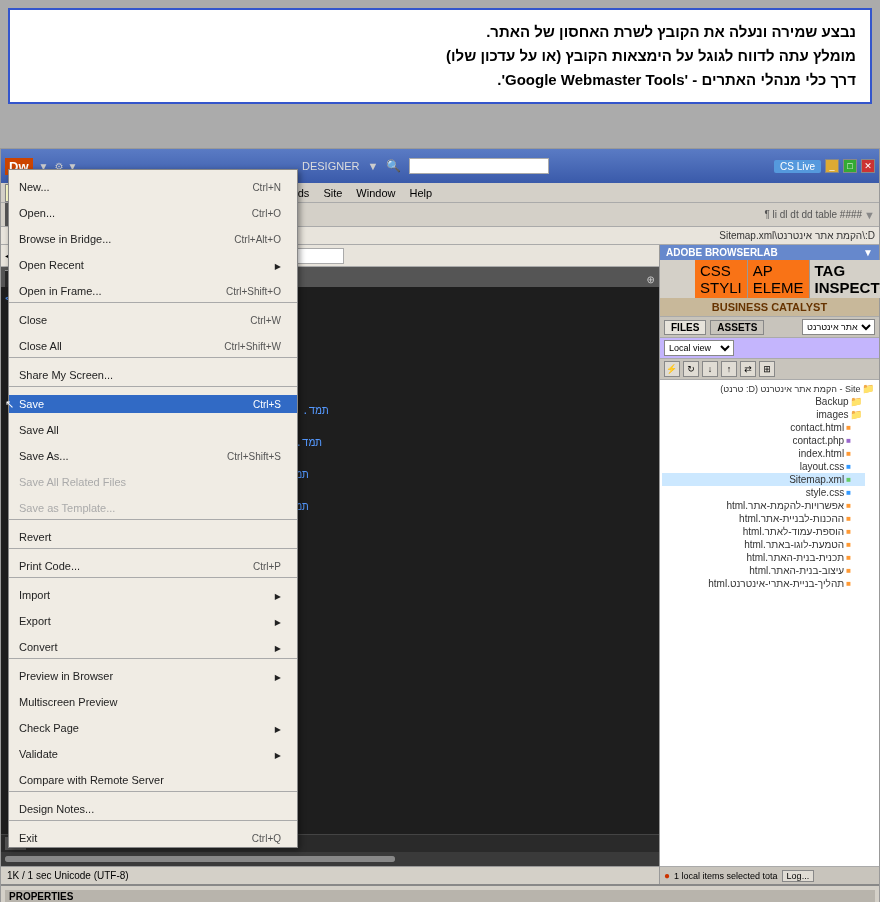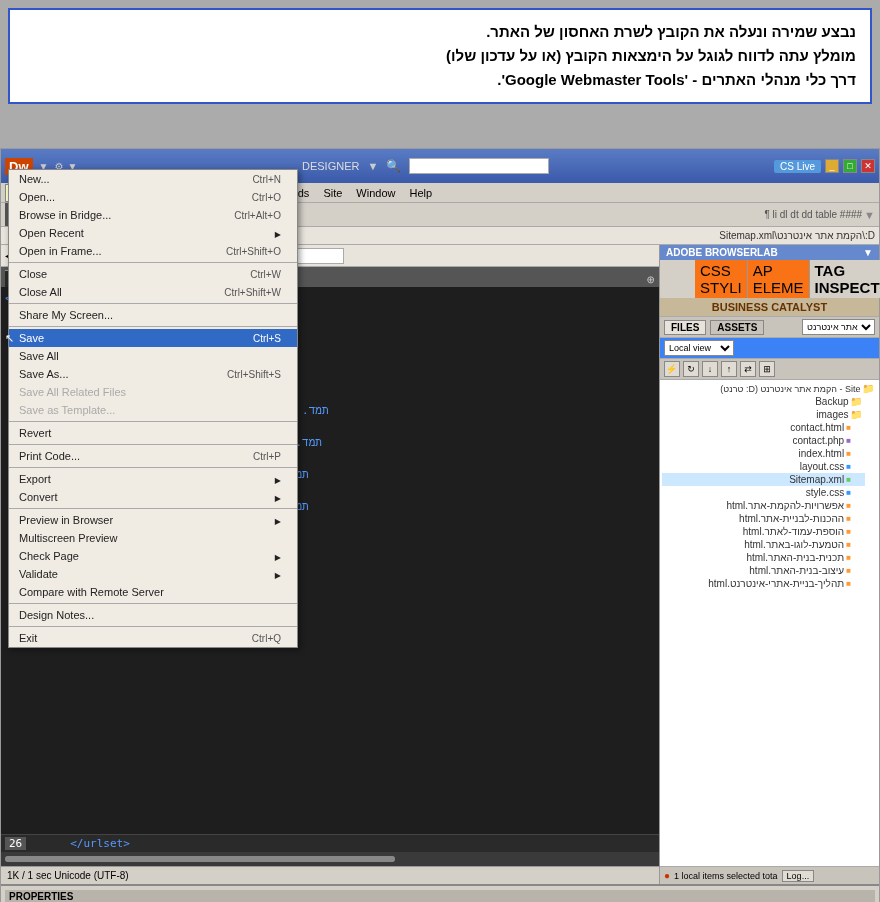--- a/index.html
+++ b/index.html
@@ -346,20 +346,21 @@
       background: #aaa;
       margin: 2px 0;
     }
     .dropdown-item {
       display: flex;
       justify-content: space-between;
       align-items: center;
       padding: 3px 16px 3px 10px;
       cursor: pointer;
       color: #222;
+      margin-top: 8px;
     }
     .dropdown-item.disabled { color: #aaa; cursor: default; }
     .shortcut { color: #555; font-size: 10px; }
     .arrow-right::after { content: '▶'; font-size: 8px; }
 
     
     .path-bar {
       height: 18px;
       background: #e8e4dc;
       font-size: 10px;
@@ -509,21 +510,21 @@
 
         <div class="files-header">
           <span class="files-tab">FILES</span>
           <span class="files-tab" style="background:#c8c4bc;">ASSETS</span>
           <div style="flex:1;"></div>
           <select class="site-select">
             <option>אתר אינטרנט</option>
           </select>
         </div>
 
-        <div style="display:flex; align-items:center; padding:2px 4px; background:#3b82f6; gap:4px; border-bottom:1px solid #aaa;">
+        <div style="display:flex; align-items:center; padding:2px 4px; background:#c4b5fd; gap:4px; border-bottom:1px solid #aaa;">
           <select class="view-select">
             <option>Local view</option>
           </select>
         </div>
 
         <div class="files-toolbar">
           <span class="files-tool-btn">⚡</span>
           <span class="files-tool-btn">↻</span>
           <span class="files-tool-btn">↓</span>
           <span class="files-tool-btn">↑</span>
@@ -693,20 +694,24 @@
   <div class="dropdown-item">
     <span>Revert</span>
   </div>
   <div class="menu-separator"></div>
   <div class="dropdown-item">
     <span>Print Code...</span>
       <span class="shortcut">Ctrl+P</span>
   </div>
   <div class="menu-separator"></div>
   <div class="dropdown-item">
+    <span>Import</span>
+      <span class="arrow-right"></span>
+  </div>
+  <div class="dropdown-item">
     <span>Export</span>
       <span class="arrow-right"></span>
   </div>
   <div class="dropdown-item">
     <span>Convert</span>
       <span class="arrow-right"></span>
   </div>
   <div class="menu-separator"></div>
   <div class="dropdown-item">
     <span>Preview in Browser</span>

